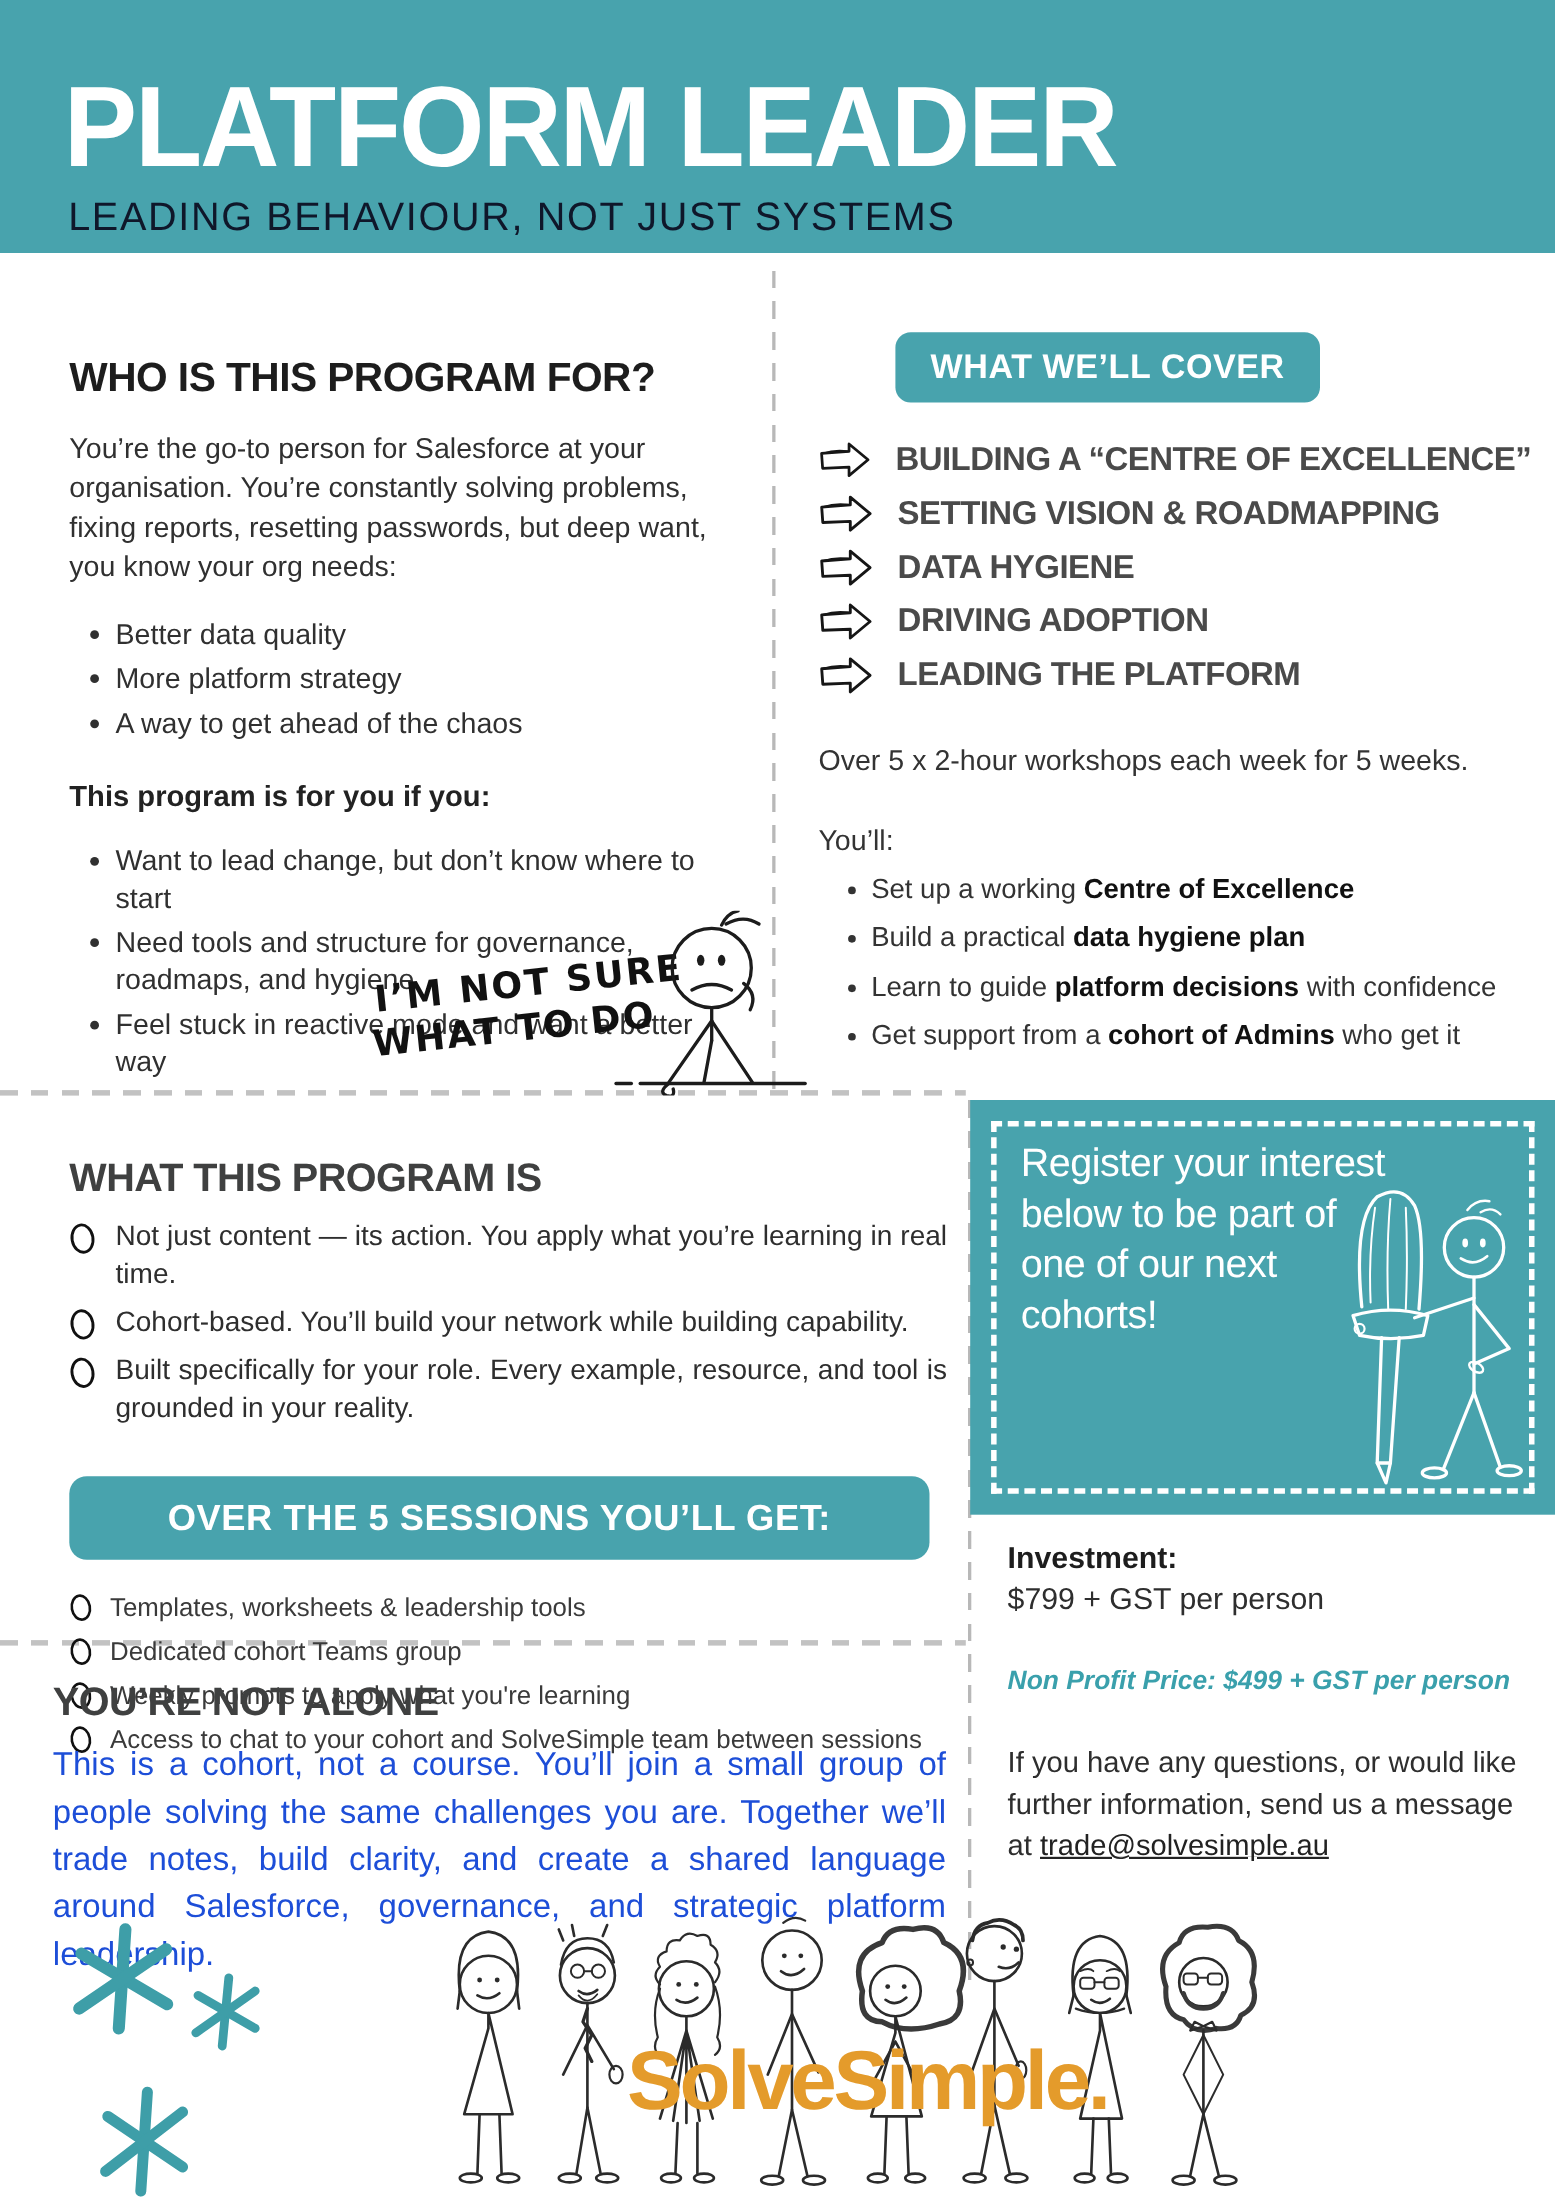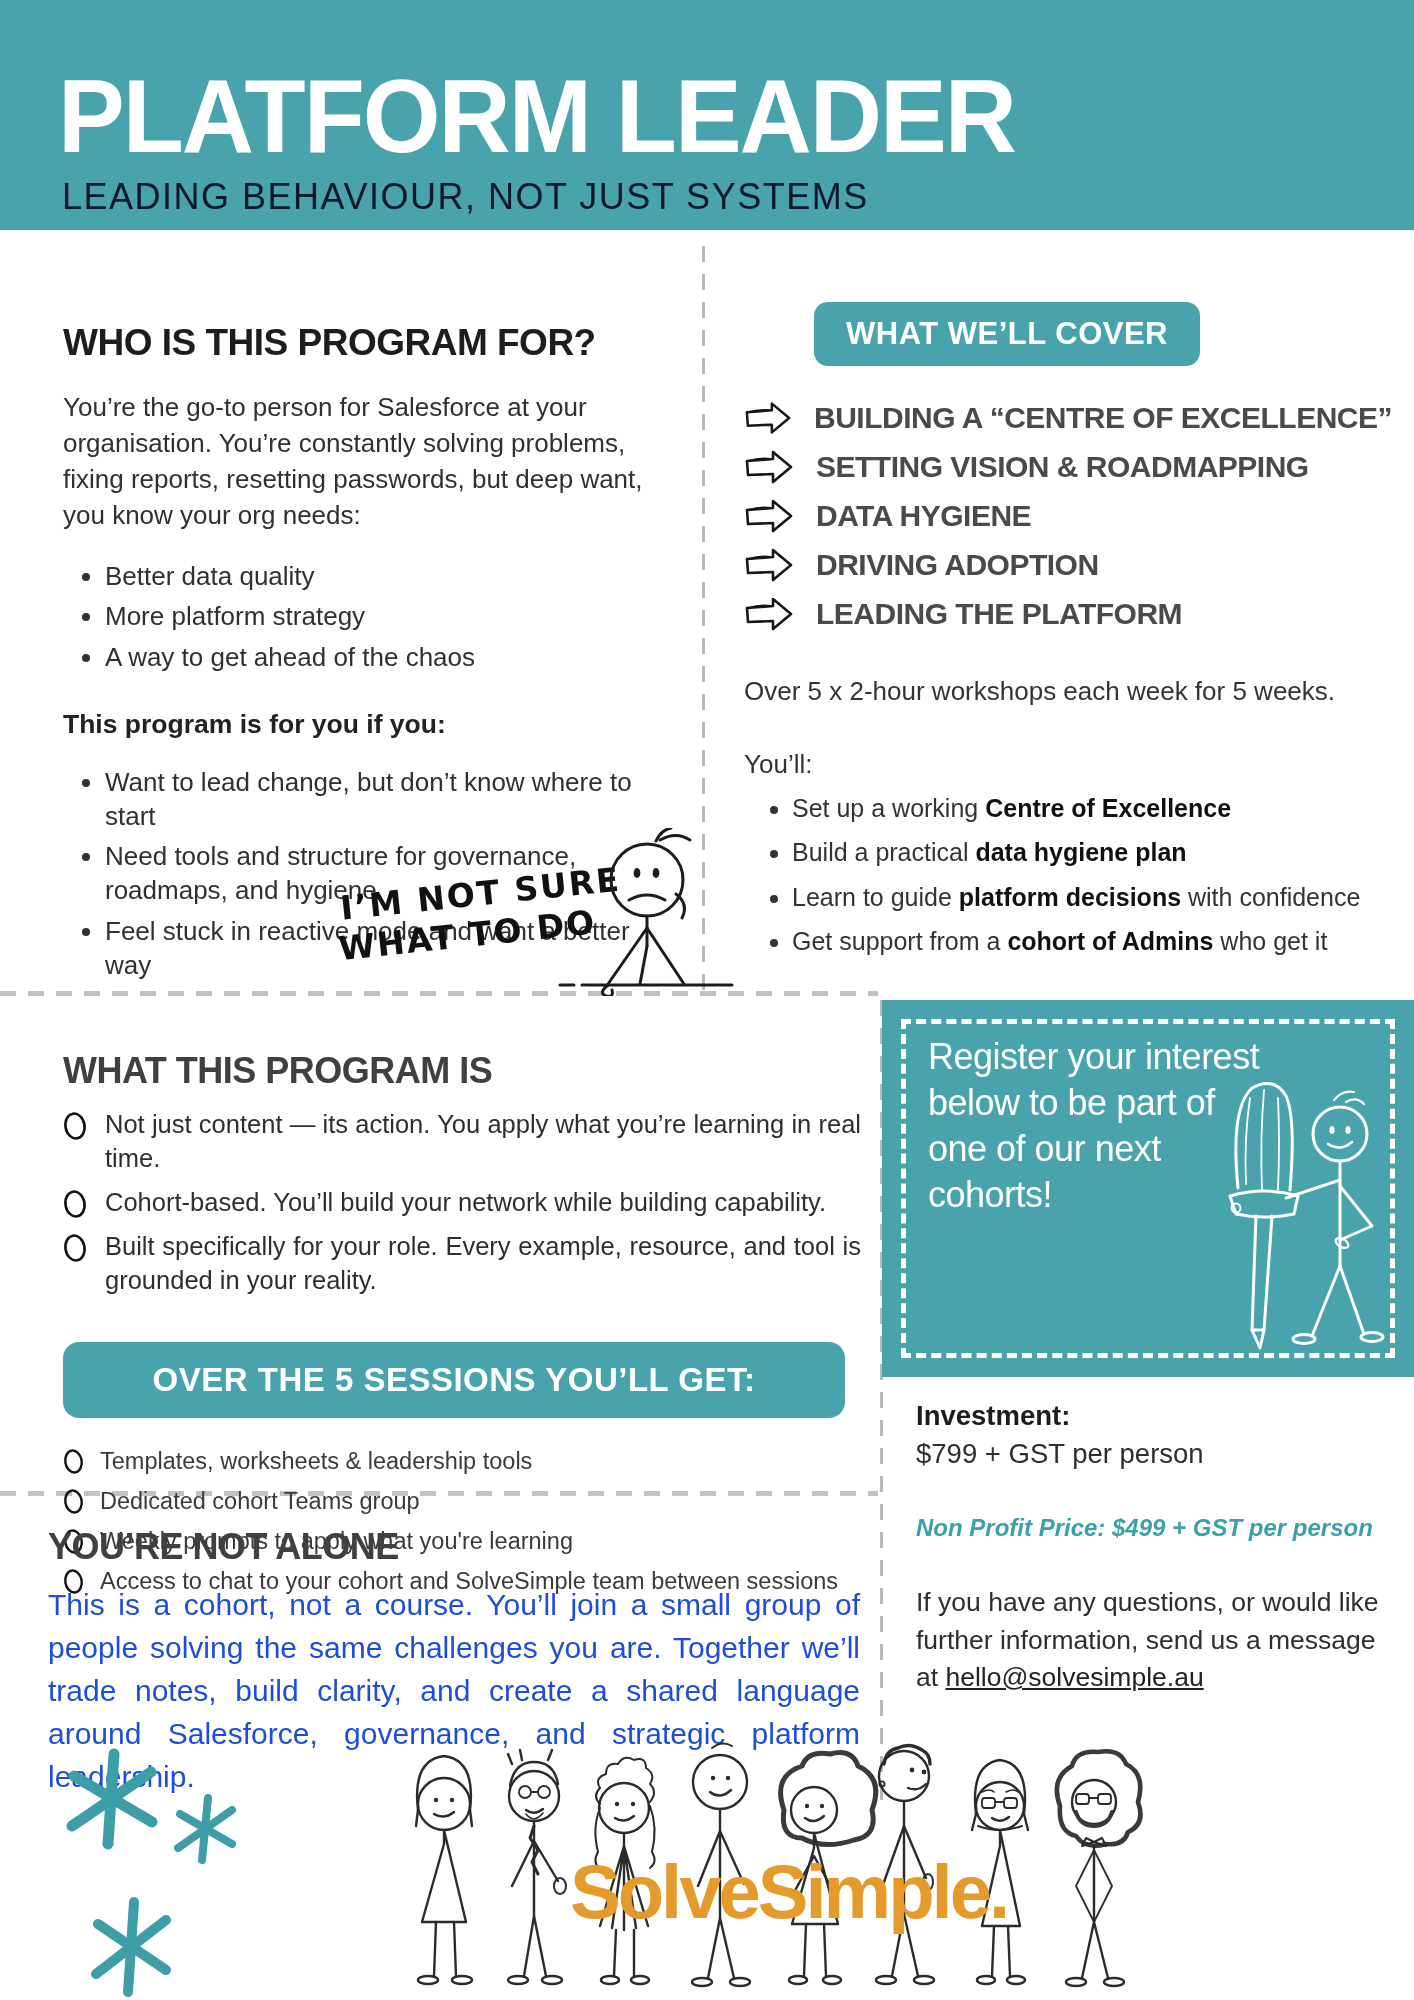--- a/index.html
+++ b/index.html
@@ -298,21 +298,21 @@
       <path d="M150,198 L174,266"></path>
       <ellipse cx="114" cy="271" rx="11" ry="4.5"></ellipse>
       <ellipse cx="182" cy="269" rx="11" ry="4.5"></ellipse>
     </svg>
   </div>
 
   <div class="invest">
     <div class="label">Investment:</div>
     <div class="price">$799 + GST per person</div>
     <div class="nonprofit">Non Profit Price: $499 + GST per person</div>
-    <p class="questions"><span>If you have any questions, or would like further information, send us a message at </span><a href="#">hello@solvesimple.au</a></p>
+    <p class="questions"><span>If you have any questions, or would like further information, send us a message at </span><a href="#">trade@solvesimple.au</a></p>
   </div>
 
   <div class="alone">
     <h2 class="sec gray">YOU’RE NOT ALONE</h2>
     <p>This is a cohort, not a course. You’ll join a small group of people solving the same challenges you are. Together we’ll trade notes, build clarity, and create a shared language around Salesforce, governance, and strategic platform leadership.</p>
   </div>
 
   <svg class="asterisks" width="200" height="255" viewBox="0 0 200 255" stroke="#3E9EA8" fill="none" stroke-linecap="round">
     <g stroke-width="11">
       <path d="M58,12 L52,102"></path>

